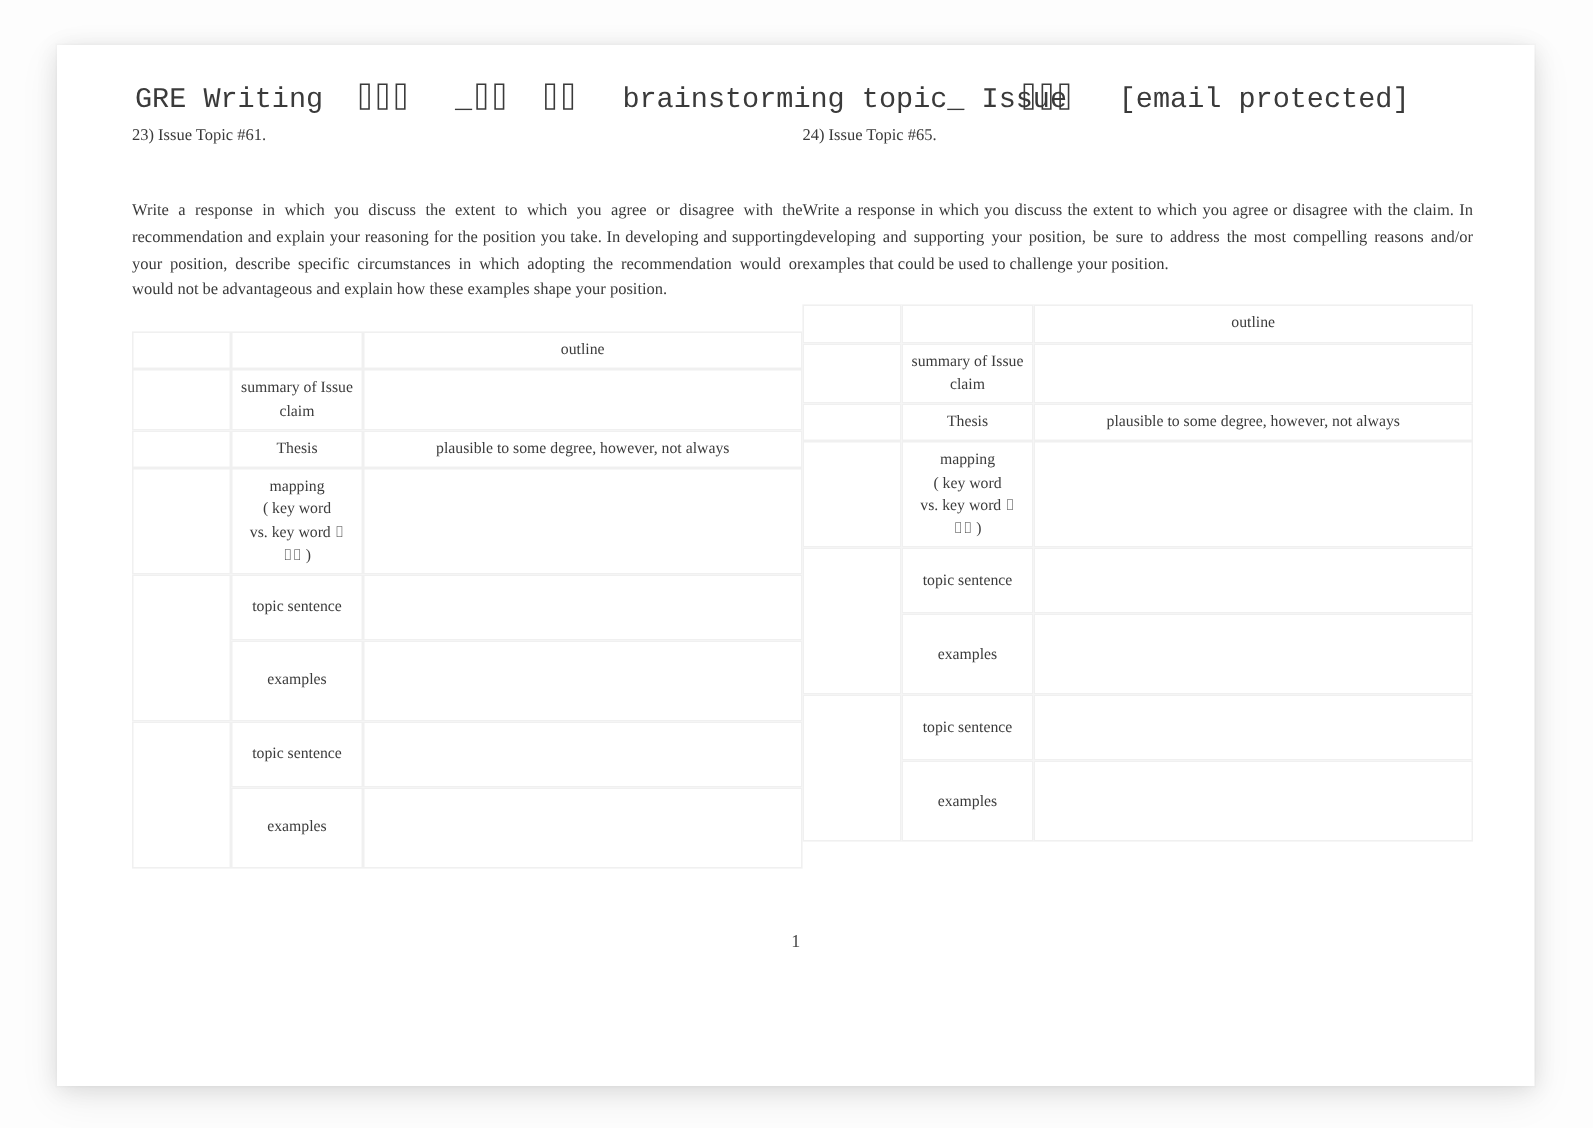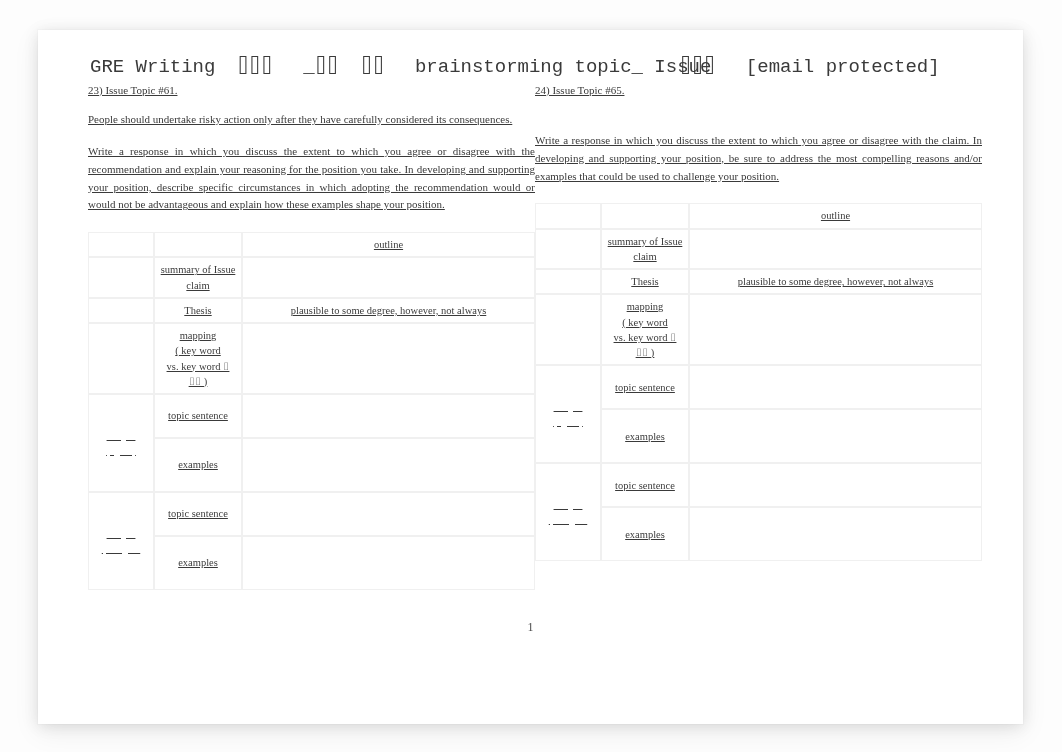--- a/index.html
+++ b/index.html
@@ -54,21 +54,20 @@
   }
   .tofu { letter-spacing: .5px; }
   .gap-md { display: inline-block; width: 22px; }
   .gap-lg { display: inline-block; width: 30px; }
 
   
   .col {
     position: absolute;
     top: 55px;
     width: 447px;
-    text-decoration: underline;
   }
   #col-left  { left: 50px; }
   #col-right { left: 497px; }
 
   .prompt-block { font-size: 11px; line-height: 1.0; }
   .topic-id {
     margin: 0 0 0 0;
     padding: 0;
     font-size: 11px;
   }
@@ -134,21 +133,20 @@
     </span>
     <span class="hdr-right">
       <span class="tofu">⌷⌷⌷</span><span class="gap-lg"></span><span>[email protected]</span>
     </span>
   </div>
 
   <div class="col" id="col-left">
     <div class="prompt-block">
       <p class="topic-id">23) Issue Topic #61.</p>
       <div class="spacer-line"></div>
-      <p class="claim">People should undertake risky action only after they have carefully considered its consequences.</p>
       <div class="spacer-line"></div>
       <p class="instructions">Write a response in which you discuss the extent to which you agree or disagree with the recommendation and explain your reasoning for the position you take. In developing and supporting your position, describe specific circumstances in which adopting the recommendation would or would not be advantageous and explain how these examples shape your position.</p>
     </div>
 
     <div style="height:18px"></div>
 
     <table class="outline-table">
       <colgroup>
         <col class="col-a">
           <col class="col-b">

